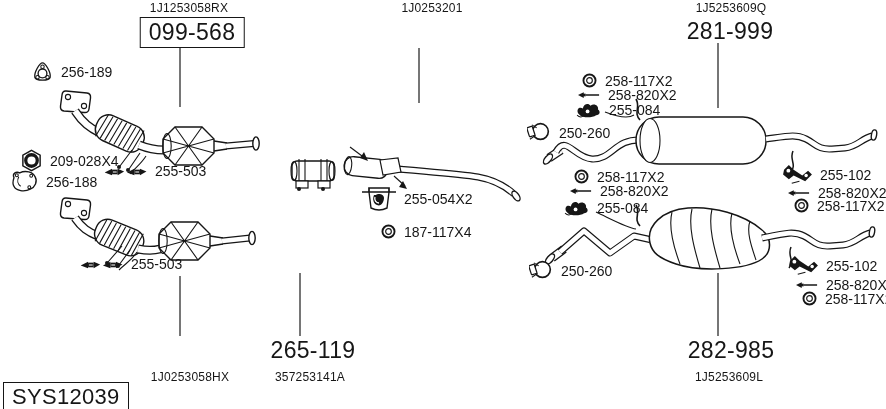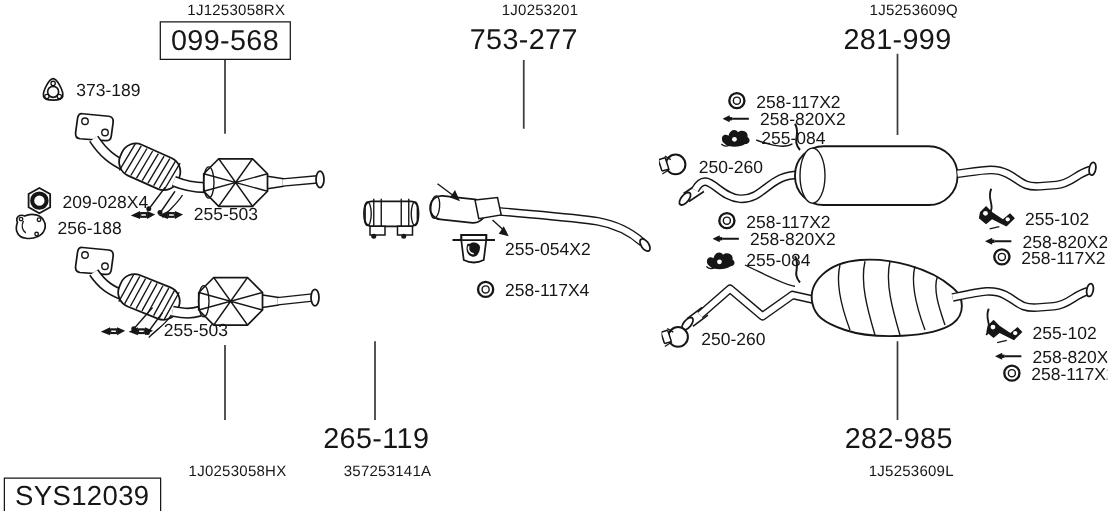--- a/index.html
+++ b/index.html
@@ -3,21 +3,21 @@
 <meta charset="utf-8">
 <style>
   html,body{margin:0;padding:0;background:#fff;}
   #canvas{
     position:relative;width:886px;height:409px;overflow:hidden;
     background:#fff;font-family:"Liberation Sans",sans-serif;color:#161616;
   }
   #art{position:absolute;left:0;top:0;}
   .center{position:absolute;transform:translateX(-50%);white-space:nowrap;}
   .ref{font-size:12px;letter-spacing:.2px;margin-left:12px;}
-  .part{font-size:23px;letter-spacing:.3px;}
+  .part{font-size:23px;letter-spacing:.3px;margin-left:12px;}
   .boxed{border:1.6px solid #161616;padding:1px 8px;background:#fff;}
   .fit{position:absolute;display:flex;align-items:center;gap:7px;white-space:nowrap;}
   .flbl{font-size:14px;}
   .sys{position:absolute;font-size:22px;letter-spacing:.3px;}
   
   .ln{stroke:#161616;stroke-width:1.4;fill:none;}
   .thin{stroke:#161616;stroke-width:1.1;fill:none;}
   .po{stroke:#161616;stroke-width:9;fill:none;}
   .pi{stroke:#fff;stroke-width:6.4;fill:none;}
   .po2{stroke:#161616;stroke-width:7;fill:none;}
@@ -217,38 +217,37 @@
       <path d="M762,238 C786,233 794,231 804,236 C814,241 816,247 830,246 L843,245 C855,244 859,236 870,233" class="pi2"></path>
       <ellipse cx="872" cy="232" rx="2.6" ry="5.2" transform="rotate(10 872 232)" class="ln wh"></ellipse>
       <path d="M791,247 C787,256 795,260 789,268" class="ln" style="stroke-width:1.5"></path>
     </g>
   </svg>
 
   <div class="ref center" style="left:177px;top:1px">1J1253058RX</div>
   <div class="part center boxed" style="left:180px;top:17px">099-568</div>
 
   <div class="ref center" style="left:420px;top:1px">1J0253201</div>
-  <div class="part center" style="left:419px;top:18px">753-277</div>
 
   <div class="ref center" style="left:719px;top:1px">1J5253609Q</div>
   <div class="part center" style="left:718px;top:18px">281-999</div>
 
   <div class="ref center" style="left:178px;top:370px">1J0253058HX</div>
 
   <div class="part center" style="left:301px;top:337px">265-119</div>
   <div class="ref center" style="left:298px;top:370px">357253141A</div>
 
   <div class="part center" style="left:719px;top:337px">282-985</div>
   <div class="ref center" style="left:717px;top:370px">1J5253609L</div>
 
   <div class="fit" style="left:31px;top:61px">
     <svg class="ic" width="23" height="22" viewBox="0 0 24 23">
         <use href="#ic-gasket3"></use>
       </svg>
-    <span class="flbl">373-189</span>
+    <span class="flbl">256-189</span>
   </div>
   <div class="fit" style="left:20px;top:149px">
     <svg class="ic" width="23" height="23" viewBox="0 0 24 24">
         <use href="#ic-nut"></use>
       </svg>
     <span class="flbl">209-028X4</span>
   </div>
   <div class="fit" style="left:10px;top:170px">
     <svg class="ic" width="29" height="23" viewBox="0 0 30 24">
         <use href="#ic-gasketo"></use>
@@ -271,21 +270,21 @@
   <div class="fit" style="left:361px;top:186px">
     <svg class="ic" width="36" height="26" viewBox="0 0 36 26">
         <use href="#ic-hangbox"></use>
       </svg>
     <span class="flbl">255-054X2</span>
   </div>
   <div class="fit" style="left:380px;top:223px">
     <svg class="ic" width="17" height="17" viewBox="0 0 18 18">
         <use href="#ic-ring"></use>
       </svg>
-    <span class="flbl">258-117X4</span>
+    <span class="flbl">187-117X4</span>
   </div>
 
   <div class="fit" style="left:581px;top:72px">
     <svg class="ic" width="17" height="17" viewBox="0 0 18 18">
         <use href="#ic-ring"></use>
       </svg>
     <span class="flbl">258-117X2</span>
   </div>
   <div class="fit" style="left:578px;top:87px">
     <svg class="ic" width="23" height="8" viewBox="0 0 24 8">

